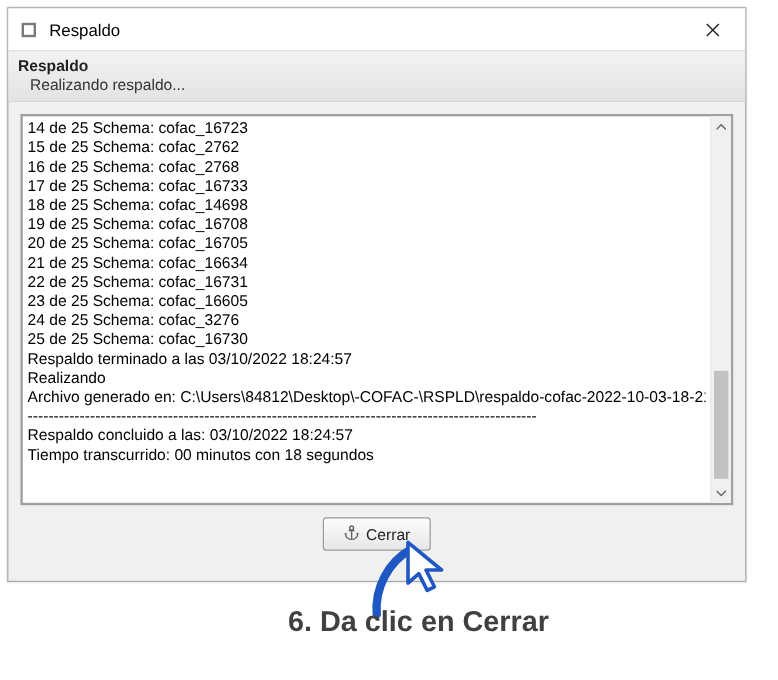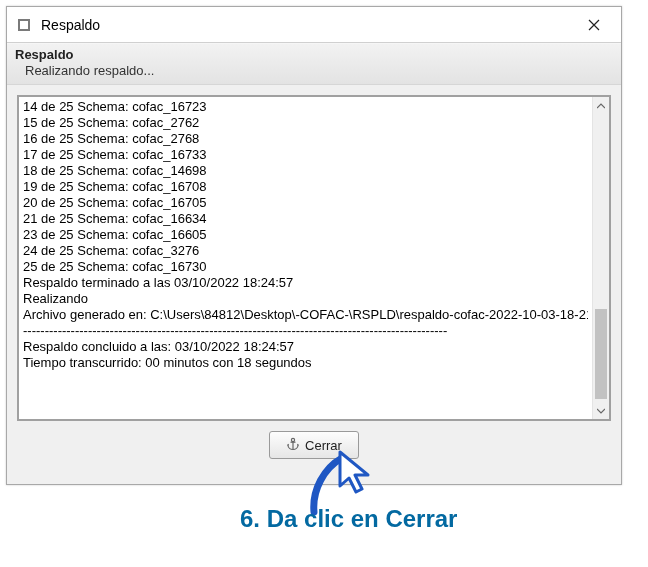--- a/index.html
+++ b/index.html
@@ -135,21 +135,21 @@
       gap: 5px;
       cursor: pointer;
       padding: 0 8px;
     }
     .annotation {
       position: absolute;
       left: 240px;
       top: 505px;
       font-size: 24px;
       font-weight: bold;
-      color: #0369a1;
+      color: #404040;
     }
     .arrow-cursor {
       position: absolute;
       left: 294px;
       top: 450px;
       pointer-events: none;
     }
   </style>
 </head>
 <body>
@@ -179,20 +179,21 @@
     <div class="logbox-wrap">
       <div class="logbox" id="logbox">
           <div>14 de 25 Schema: cofac_16723</div>
           <div>15 de 25 Schema: cofac_2762</div>
           <div>16 de 25 Schema: cofac_2768</div>
           <div>17 de 25 Schema: cofac_16733</div>
           <div>18 de 25 Schema: cofac_14698</div>
           <div>19 de 25 Schema: cofac_16708</div>
           <div>20 de 25 Schema: cofac_16705</div>
           <div>21 de 25 Schema: cofac_16634</div>
+          <div>22 de 25 Schema: cofac_16731</div>
           <div>23 de 25 Schema: cofac_16605</div>
           <div>24 de 25 Schema: cofac_3276</div>
           <div>25 de 25 Schema: cofac_16730</div>
           <div>Respaldo terminado a las 03/10/2022 18:24:57</div>
           <div>Realizando</div>
           <div>Archivo generado en: C:\Users\84812\Desktop\-COFAC-\RSPLD\respaldo-cofac-2022-10-03-18-21.zip</div>
           <div>--------------------------------------------------------------------------------------------------</div>
           <div>Respaldo concluido a las: 03/10/2022 18:24:57</div>
           <div>Tiempo transcurrido: 00 minutos con 18 segundos</div>
         </div>

